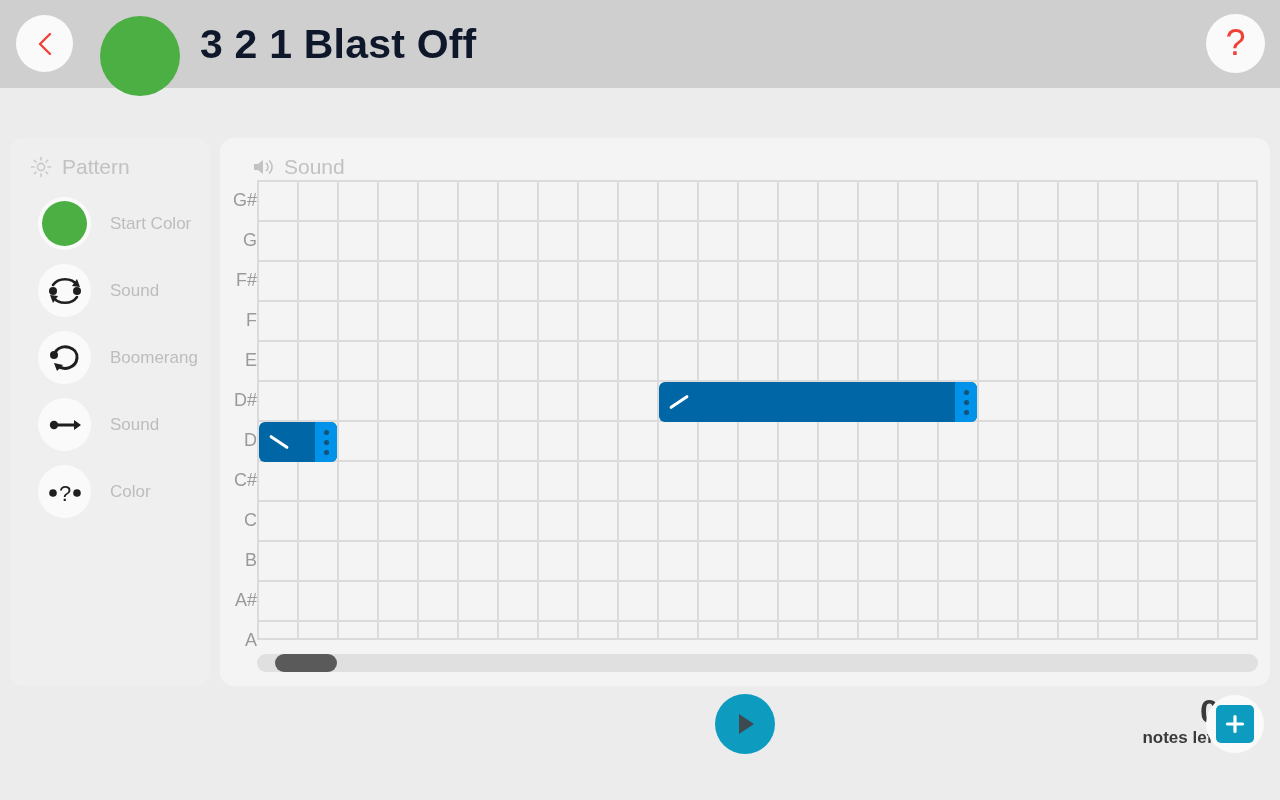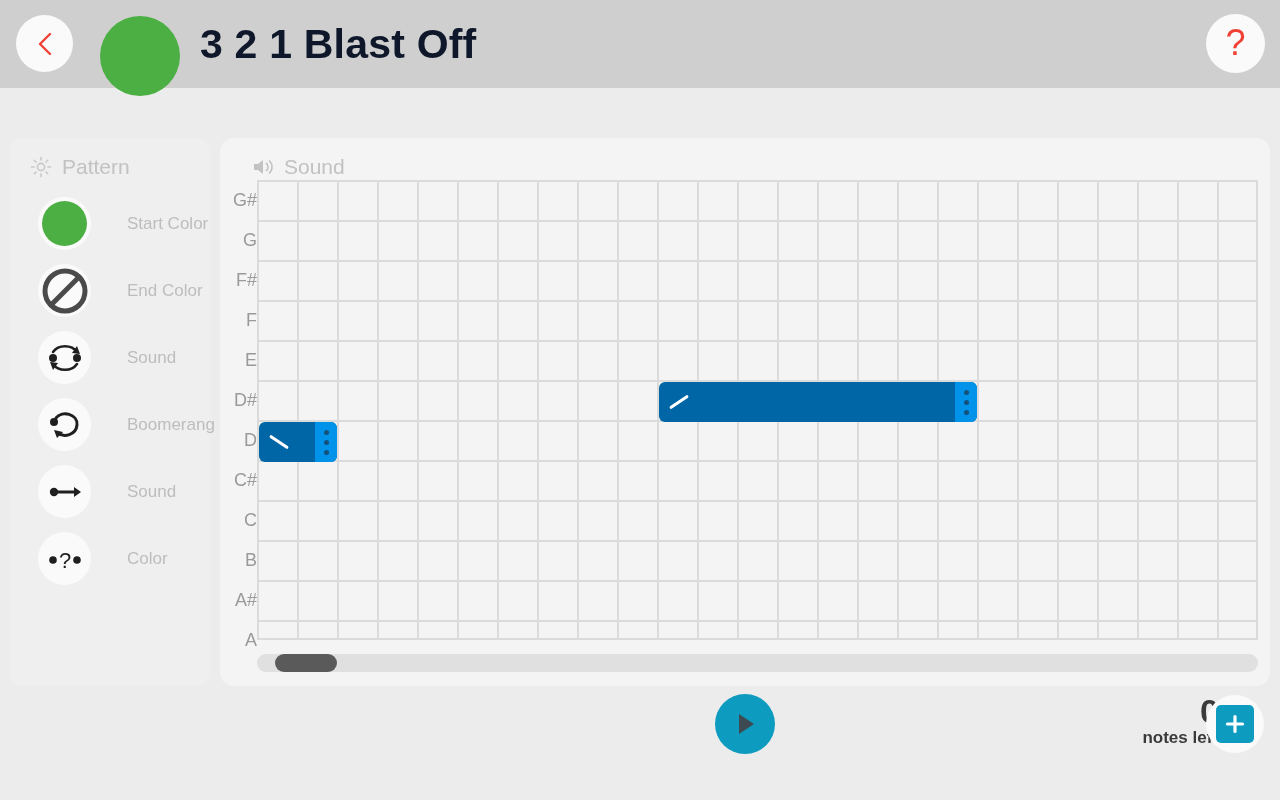--- a/index.html
+++ b/index.html
@@ -85,21 +85,21 @@
     background: #fafafa;
     display: flex; align-items: center; justify-content: center;
     flex: 0 0 auto;
   }
   .pattern-icon.swatch { background: #fafafa; }
   .swatch-fill {
     width: 45px; height: 45px; border-radius: 50%;
     background: #4caf43;
   }
   .pattern-label {
-    margin-left: 36px;
+    margin-left: 19px;
     font-size: 17px;
     color: #bdbdbd;
     white-space: nowrap;
   }
 
   
   .sound-panel {
     position: absolute; left: 220px; top: 138px;
     width: 1050px; height: 548px;
     background: #f4f4f4;
@@ -276,29 +276,20 @@
 
   <div class="pattern-list">
 
     <div class="pattern-item">
       <span class="pattern-icon swatch">
         <span class="swatch-fill"></span>
       </span>
       <span class="pattern-label">Start Color</span>
     </div>
 
-    <div class="pattern-item">
-      <span class="pattern-icon">
-        <svg width="50" height="50" viewBox="0 0 50 50">
-          <circle cx="25" cy="25" r="20" fill="none" stroke="#4a4a4a" stroke-width="5"></circle>
-          <line x1="11" y1="39" x2="39" y2="11" stroke="#4a4a4a" stroke-width="5"></line>
-        </svg>
-      </span>
-      <span class="pattern-label">End Color</span>
-    </div>
 
     <div class="pattern-item">
       <span class="pattern-icon">
         <svg width="46" height="46" viewBox="0 0 46 46">
           <path d="M11 17 A14 12 0 0 1 35 17" fill="none" stroke="#1f1f1f" stroke-width="2.6" stroke-linecap="round"></path>
           <polygon points="35,11 38,19 30,18" fill="#1f1f1f"></polygon>
           <path d="M35 29 A14 12 0 0 1 11 29" fill="none" stroke="#1f1f1f" stroke-width="2.6" stroke-linecap="round"></path>
           <polygon points="11,35 8,27 16,28" fill="#1f1f1f"></polygon>
           <circle cx="11" cy="23" r="4" fill="#1f1f1f"></circle>
           <circle cx="35" cy="23" r="4" fill="#1f1f1f"></circle>

